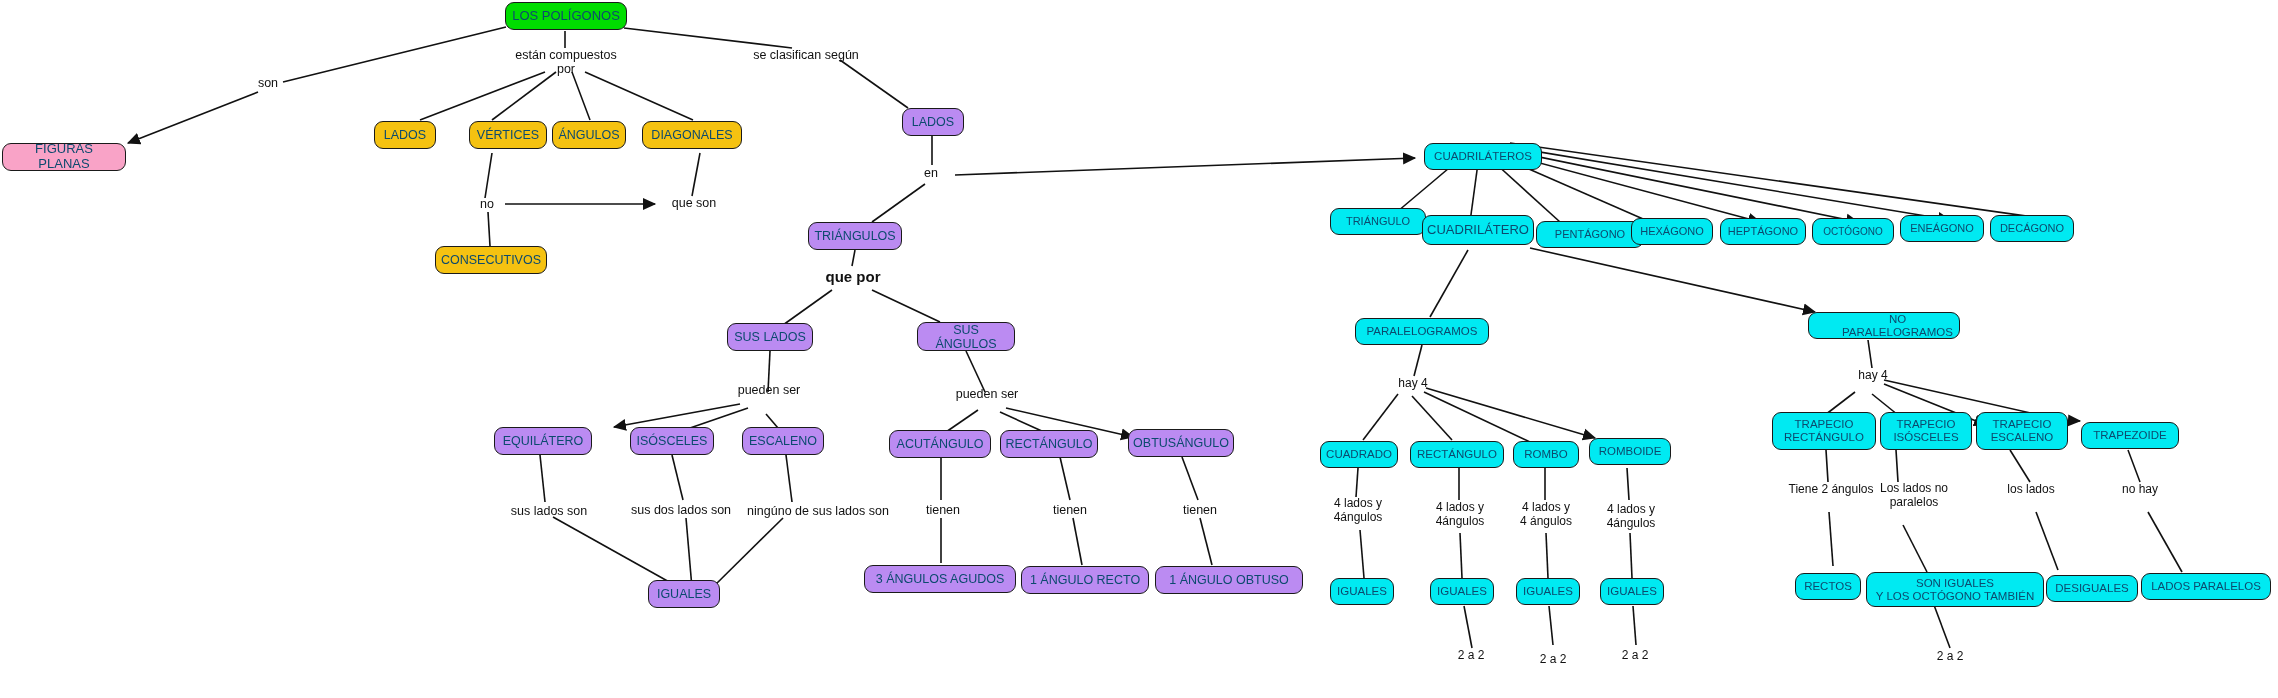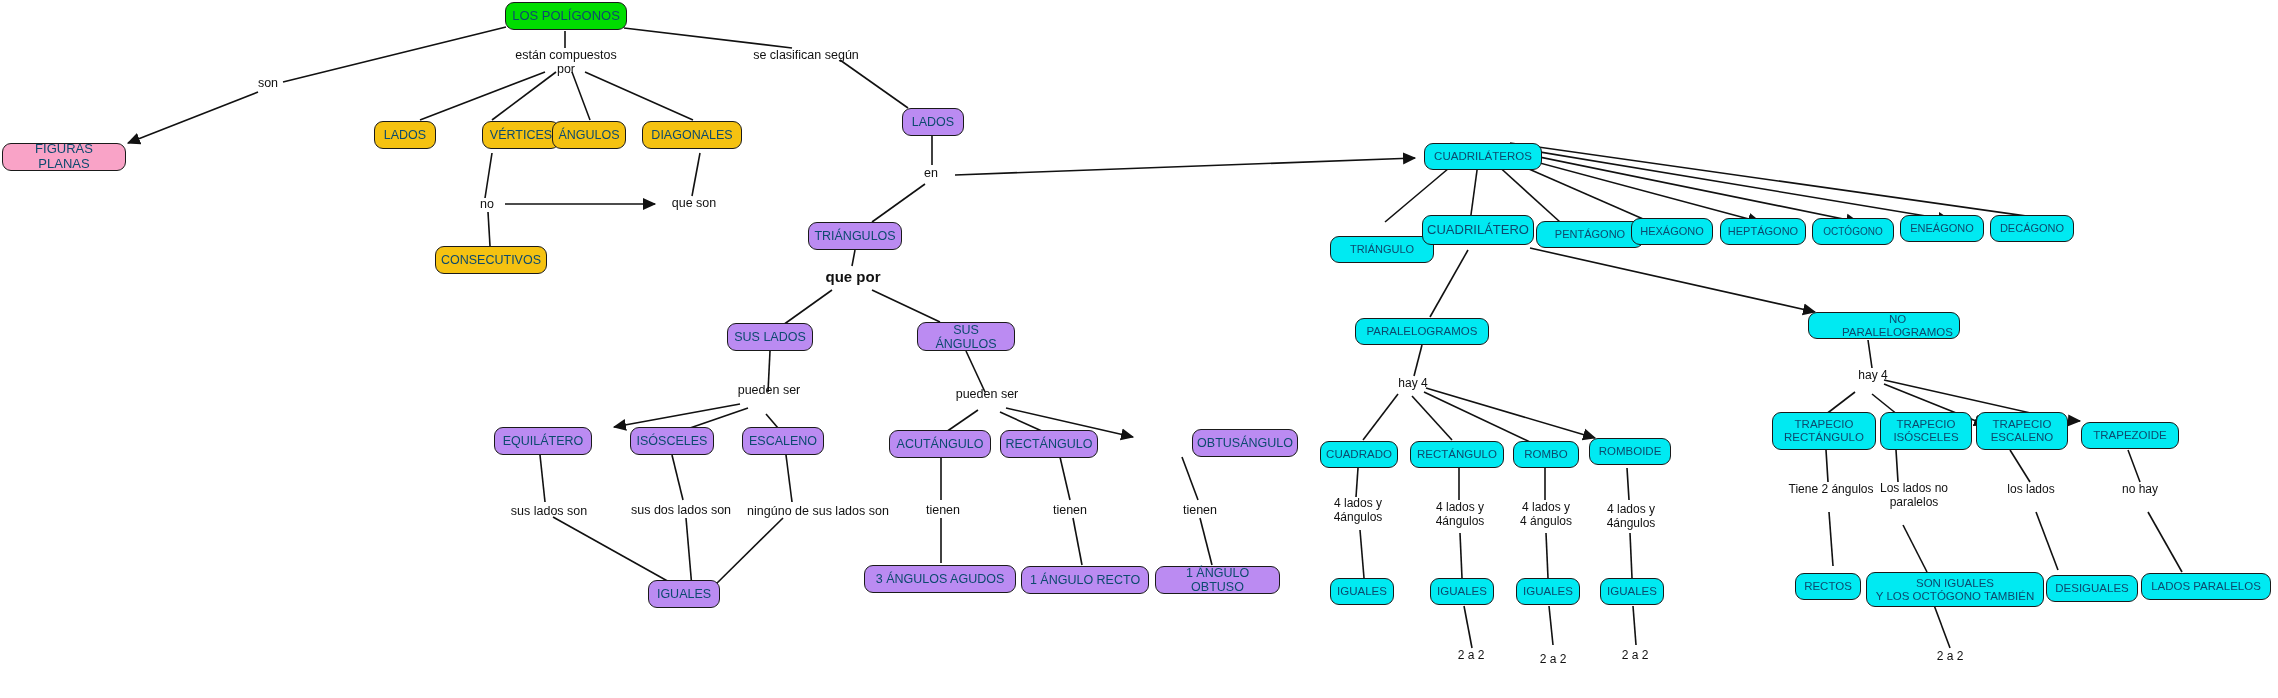--- a/index.html
+++ b/index.html
@@ -154,45 +154,45 @@
       <path d="M 2128,450 L 2140,482"></path>
       <path d="M 2148,512 L 2182,572"></path>
     </g>
   </svg>
 
   <div class="node n-green" style="left:505px;top:2px;width:122px;height:28px;font-size:13px;">LOS POLÍGONOS</div>
 
   <div class="node n-pink" style="left:2px;top:143px;width:124px;height:28px;font-size:13px;">FIGURAS PLANAS</div>
 
   <div class="node n-yellow" style="left:374px;top:121px;width:62px;height:28px;font-size:12.5px;">LADOS</div>
-  <div class="node n-yellow" style="left:482px;top:121px;width:78px;height:28px;font-size:12.5px;">VÉRTICES</div>
+  <div class="node n-yellow" style="left:469px;top:121px;width:78px;height:28px;font-size:12.5px;">VÉRTICES</div>
   <div class="node n-yellow" style="left:552px;top:121px;width:74px;height:28px;font-size:12.5px;">ÁNGULOS</div>
   <div class="node n-yellow" style="left:642px;top:121px;width:100px;height:28px;font-size:12.5px;">DIAGONALES</div>
   <div class="node n-yellow" style="left:435px;top:246px;width:112px;height:28px;font-size:12.5px;">CONSECUTIVOS</div>
 
   <div class="node n-purple" style="left:902px;top:108px;width:62px;height:28px;font-size:12.5px;">LADOS</div>
   <div class="node n-purple" style="left:808px;top:222px;width:94px;height:28px;font-size:12.5px;">TRIÁNGULOS</div>
   <div class="node n-purple" style="left:727px;top:323px;width:86px;height:28px;font-size:12.5px;">SUS LADOS</div>
   <div class="node n-purple" style="left:917px;top:322px;width:98px;height:29px;font-size:12.5px;">SUS ÁNGULOS</div>
 
   <div class="node n-purple" style="left:494px;top:427px;width:98px;height:28px;font-size:12.5px;">EQUILÁTERO</div>
   <div class="node n-purple" style="left:630px;top:427px;width:84px;height:28px;font-size:12.5px;">ISÓSCELES</div>
   <div class="node n-purple" style="left:742px;top:427px;width:82px;height:28px;font-size:12.5px;">ESCALENO</div>
   <div class="node n-purple" style="left:648px;top:580px;width:72px;height:28px;font-size:12.5px;">IGUALES</div>
 
   <div class="node n-purple" style="left:889px;top:430px;width:102px;height:28px;font-size:12.5px;">ACUTÁNGULO</div>
   <div class="node n-purple" style="left:1000px;top:430px;width:98px;height:28px;font-size:12.5px;">RECTÁNGULO</div>
-  <div class="node n-purple" style="left:1192px;top:429px;width:106px;height:28px;font-size:12.5px;">OBTUSÁNGULO</div>
+  <div class="node n-purple" style="left:1128px;top:429px;width:106px;height:28px;font-size:12.5px;">OBTUSÁNGULO</div>
   <div class="node n-purple" style="left:864px;top:565px;width:152px;height:28px;font-size:12.5px;">3 ÁNGULOS AGUDOS</div>
   <div class="node n-purple" style="left:1021px;top:566px;width:128px;height:28px;font-size:12.5px;">1 ÁNGULO RECTO</div>
-  <div class="node n-purple" style="left:1155px;top:566px;width:125px;height:28px;font-size:12.5px;">1 ÁNGULO OBTUSO</div>
+  <div class="node n-purple" style="left:1155px;top:566px;width:148px;height:28px;font-size:12.5px;">1 ÁNGULO OBTUSO</div>
 
   <div class="node n-cyan" style="left:1424px;top:143px;width:118px;height:27px;font-size:11.5px;">CUADRILÁTEROS</div>
 
-  <div class="node n-cyan" style="left:1330px;top:236px;width:104px;height:27px;font-size:11px;">TRIÁNGULO</div>
+  <div class="node n-cyan" style="left:1330px;top:208px;width:96px;height:27px;font-size:11px;">TRIÁNGULO</div>
   <div class="node n-cyan" style="left:1422px;top:215px;width:112px;height:30px;font-size:13px;">CUADRILÁTERO</div>
   <div class="node n-cyan" style="left:1536px;top:221px;width:108px;height:27px;font-size:11px;">PENTÁGONO</div>
   <div class="node n-cyan" style="left:1631px;top:218px;width:82px;height:27px;font-size:11px;">HEXÁGONO</div>
   <div class="node n-cyan" style="left:1720px;top:218px;width:86px;height:27px;font-size:11px;">HEPTÁGONO</div>
   <div class="node n-cyan" style="left:1812px;top:218px;width:82px;height:27px;font-size:10px;">OCTÓGONO</div>
   <div class="node n-cyan" style="left:1900px;top:215px;width:84px;height:27px;font-size:11px;">ENEÁGONO</div>
   <div class="node n-cyan" style="left:1990px;top:215px;width:84px;height:27px;font-size:11px;">DECÁGONO</div>
 
   <div class="node n-cyan" style="left:1355px;top:318px;width:134px;height:27px;font-size:11.5px;">PARALELOGRAMOS</div>
   <div class="node n-cyan" style="left:1808px;top:312px;width:152px;height:27px;font-size:11.5px;padding-left:33px;">NO PARALELOGRAMOS</div>

